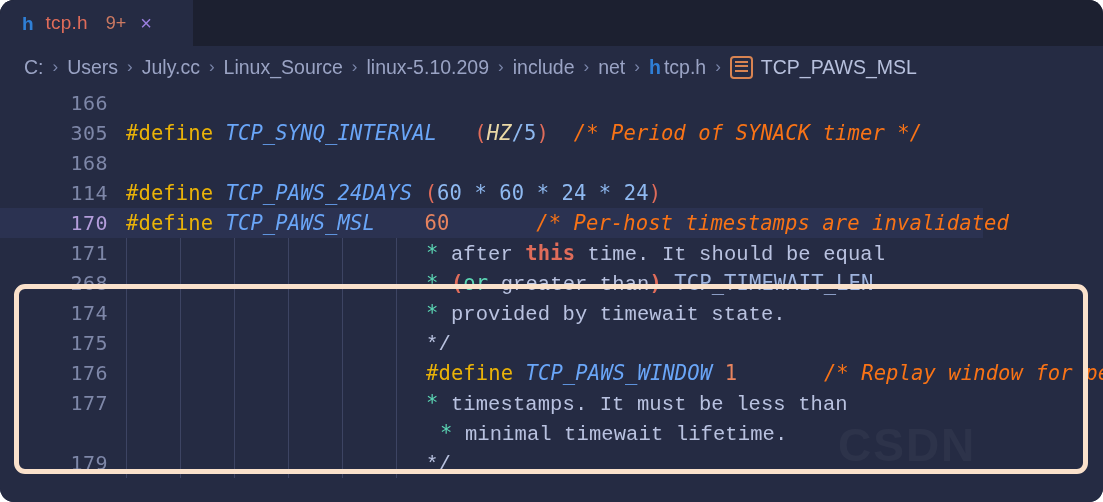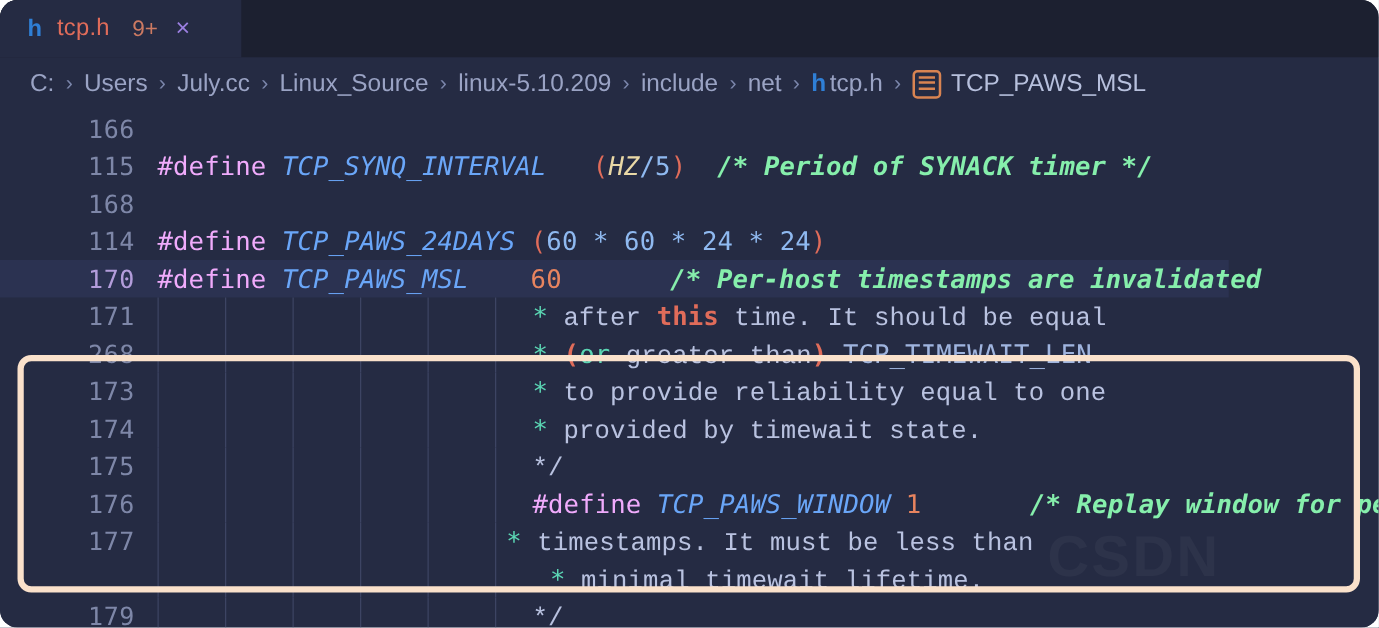--- a/index.html
+++ b/index.html
@@ -93,27 +93,27 @@
     font-size:20.5px;letter-spacing:.1px;white-space:pre;
     font-family:"DejaVu Sans Mono", monospace;
   }
   
   .guides{position:absolute;left:0;top:0;height:30px;width:1103px;}
   .guides span{
     position:absolute;top:0;width:1px;height:30px;background:#3d4463;
   }
 
   
-  .k-directive{color:#f0abfc;}
+  .k-directive{color:#eab308;}
   .k-macro{color:#6aa6f8;font-style:italic;}
   .k-num{color:#e8845f;}
   .k-paren{color:#e06c5a;}
   .k-hz{color:#e9d8a6;font-style:italic;}
   .k-num2{color:#8fb9f0;}
-  .k-comment{color:#86efac;font-style:italic;font-weight:bold;}
+  .k-comment{color:#f97316;font-style:italic;}
   .k-cmt-star{color:#5bd6b4;}
   .k-cmt-txt{color:#b9c2e0;font-family:Liberation Mono, monospace;}
   .k-cmt-kw{color:#e06c5a;font-weight:bold;}
   .k-cmt-kw2{color:#5bd6b4;}
   .k-cmt-id{color:#9fb4de;}
   .k-op{color:#8fb9f0;}
 
   
   .hlbox{
     position:absolute;left:14px;top:196px;width:1074px;height:190px;
@@ -162,21 +162,21 @@
   </div>
 
   <div class="editor">
     <div class="wm">CSDN</div>
     <div id="lines">
         <div class="row">
           <div class="gutter">166</div>
           <div class="code"></div>
         </div>
         <div class="row">
-          <div class="gutter">115</div>
+          <div class="gutter">305</div>
           <div class="code"><span class="k-directive">#define </span><span class="k-macro">TCP_SYNQ_INTERVAL</span><span class="k-cmt-txt">   </span><span class="k-paren">(</span><span class="k-hz">HZ</span><span class="k-op">/</span><span class="k-num2">5</span><span class="k-paren">)</span><span class="k-cmt-txt">  </span><span class="k-comment">/* Period of SYNACK timer */</span></div>
         </div>
         <div class="row">
           <div class="gutter">168</div>
           <div class="code"></div>
         </div>
         <div class="row">
           <div class="gutter">114</div>
           <div class="code"><span class="k-directive">#define </span><span class="k-macro">TCP_PAWS_24DAYS </span><span class="k-paren">(</span><span class="k-num2">60</span><span class="k-op"> * </span><span class="k-num2">60</span><span class="k-op"> * </span><span class="k-num2">24</span><span class="k-op"> * </span><span class="k-num2">24</span><span class="k-paren">)</span></div>
         </div>
@@ -210,32 +210,20 @@
         </div>
         <div class="row">
           <div class="guides">
             <span style="left: 126px;"></span>
             <span style="left: 180px;"></span>
             <span style="left: 234px;"></span>
             <span style="left: 288px;"></span>
             <span style="left: 342px;"></span>
             <span style="left: 396px;"></span>
           </div>
-          <div class="gutter">173</div>
-          <div class="code" style="left: 426px;"><span class="k-cmt-star">* </span><span class="k-cmt-txt">to provide reliability equal to one</span></div>
-        </div>
-        <div class="row">
-          <div class="guides">
-            <span style="left: 126px;"></span>
-            <span style="left: 180px;"></span>
-            <span style="left: 234px;"></span>
-            <span style="left: 288px;"></span>
-            <span style="left: 342px;"></span>
-            <span style="left: 396px;"></span>
-          </div>
           <div class="gutter">174</div>
           <div class="code" style="left: 426px;"><span class="k-cmt-star">* </span><span class="k-cmt-txt">provided by timewait state.</span></div>
         </div>
         <div class="row">
           <div class="guides">
             <span style="left: 126px;"></span>
             <span style="left: 180px;"></span>
             <span style="left: 234px;"></span>
             <span style="left: 288px;"></span>
             <span style="left: 342px;"></span>
@@ -259,21 +247,21 @@
         <div class="row">
           <div class="guides">
             <span style="left: 126px;"></span>
             <span style="left: 180px;"></span>
             <span style="left: 234px;"></span>
             <span style="left: 288px;"></span>
             <span style="left: 342px;"></span>
             <span style="left: 396px;"></span>
           </div>
           <div class="gutter">177</div>
-          <div class="code" style="left: 405px;"><span class="k-cmt-star">* </span><span class="k-cmt-txt">timestamps. It must be less than</span></div>
+          <div class="code" style="left: 426px;"><span class="k-cmt-star">* </span><span class="k-cmt-txt">timestamps. It must be less than</span></div>
         </div>
         <div class="row">
           <div class="guides">
             <span style="left: 126px;"></span>
             <span style="left: 180px;"></span>
             <span style="left: 234px;"></span>
             <span style="left: 288px;"></span>
             <span style="left: 342px;"></span>
             <span style="left: 396px;"></span>
           </div>

